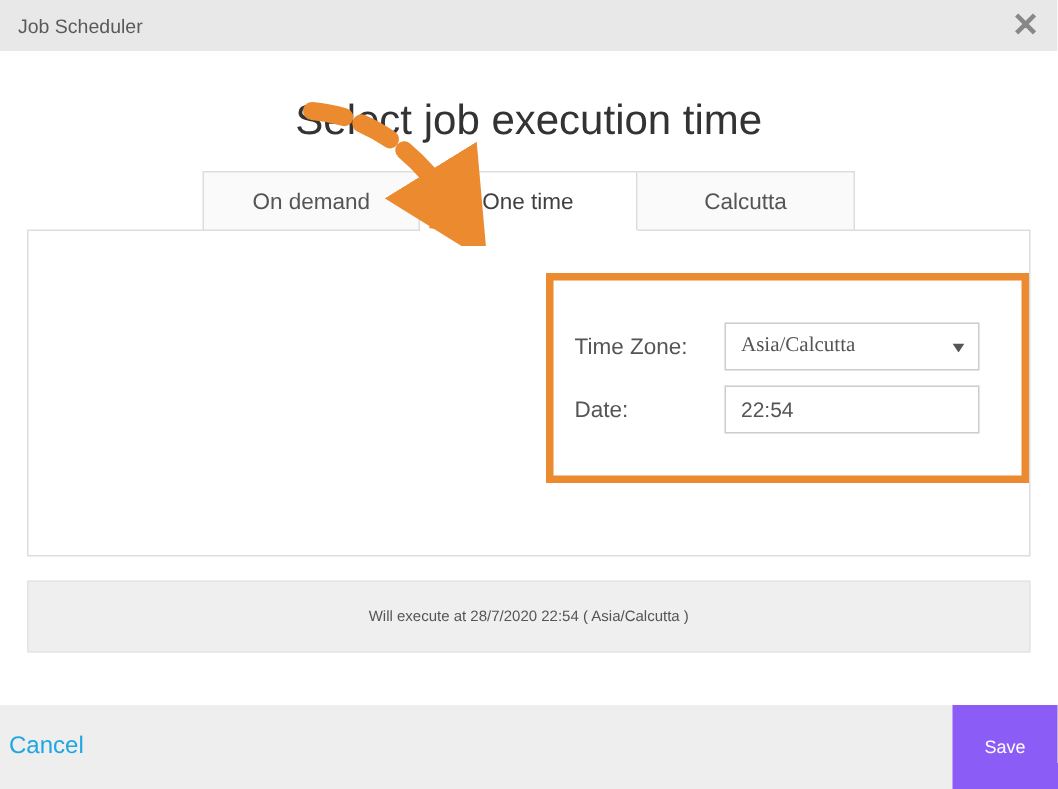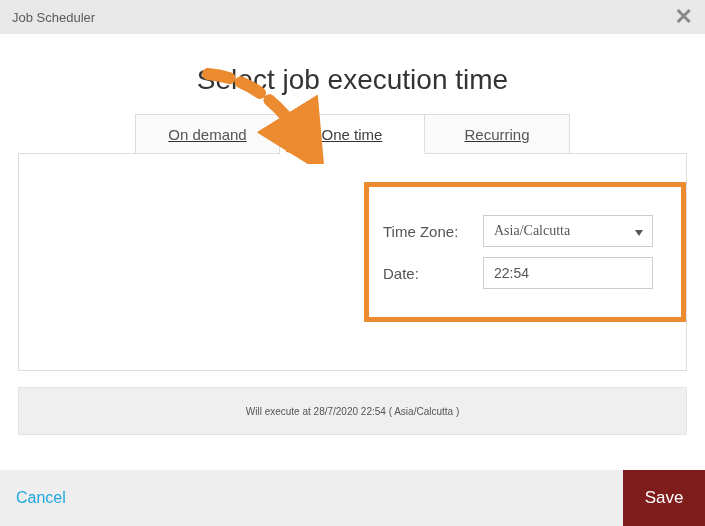--- a/index.html
+++ b/index.html
@@ -37,21 +37,20 @@
     font-size: 28px;
     font-weight: 400;
     color: #333;
     margin: 10px 0 18px 0;
   }
   .tabs {
     display: flex;
     justify-content: center;
     position: relative;
     z-index: 1;
-    text-decoration: underline;
   }
   .tab {
     width: 145px;
     height: 40px;
     border: 1px solid #ddd;
     background: #fff;
     display: flex;
     align-items: center;
     justify-content: center;
     font-size: 15px;
@@ -127,34 +126,34 @@
   .footer {
     position: absolute;
     bottom: 0;
     left: 0;
     right: 0;
     height: 56px;
     background: #eeeeee;
     display: flex;
     align-items: center;
     justify-content: space-between;
-    padding-left: 16px;
+    padding-left: 6px;
   }
   .cancel-link {
     color: #1ea7e0;
     font-size: 16px;
     cursor: pointer;
   }
   .save-btn {
-    background: #7f1d1d;
+    background: #8b5cf6;
     color: #fff;
     height: 56px;
-    width: 82px;
+    width: 70px;
     border: none;
-    font-size: 17px;
+    font-size: 12px;
     cursor: pointer;
   }
   
   .annotation-arrow {
     position: absolute;
     left: 196px;
     top: 30px;
     width: 140px;
     height: 100px;
     pointer-events: none;
@@ -184,21 +183,21 @@
   </svg>
 
   <div class="tabs">
     <div class="tab">
       <span>On demand</span>
     </div>
     <div class="tab active">
       <span>One time</span>
     </div>
     <div class="tab">
-      <span>Recurring</span>
+      <span>Calcutta</span>
     </div>
   </div>
 
   <div class="panel">
     <div class="form-box">
 
       <div class="form-row">
         <div class="form-label">Time Zone:</div>
         <div class="select-wrap">
           <input class="form-input" readonly="" value="Asia/Calcutta" style="">

